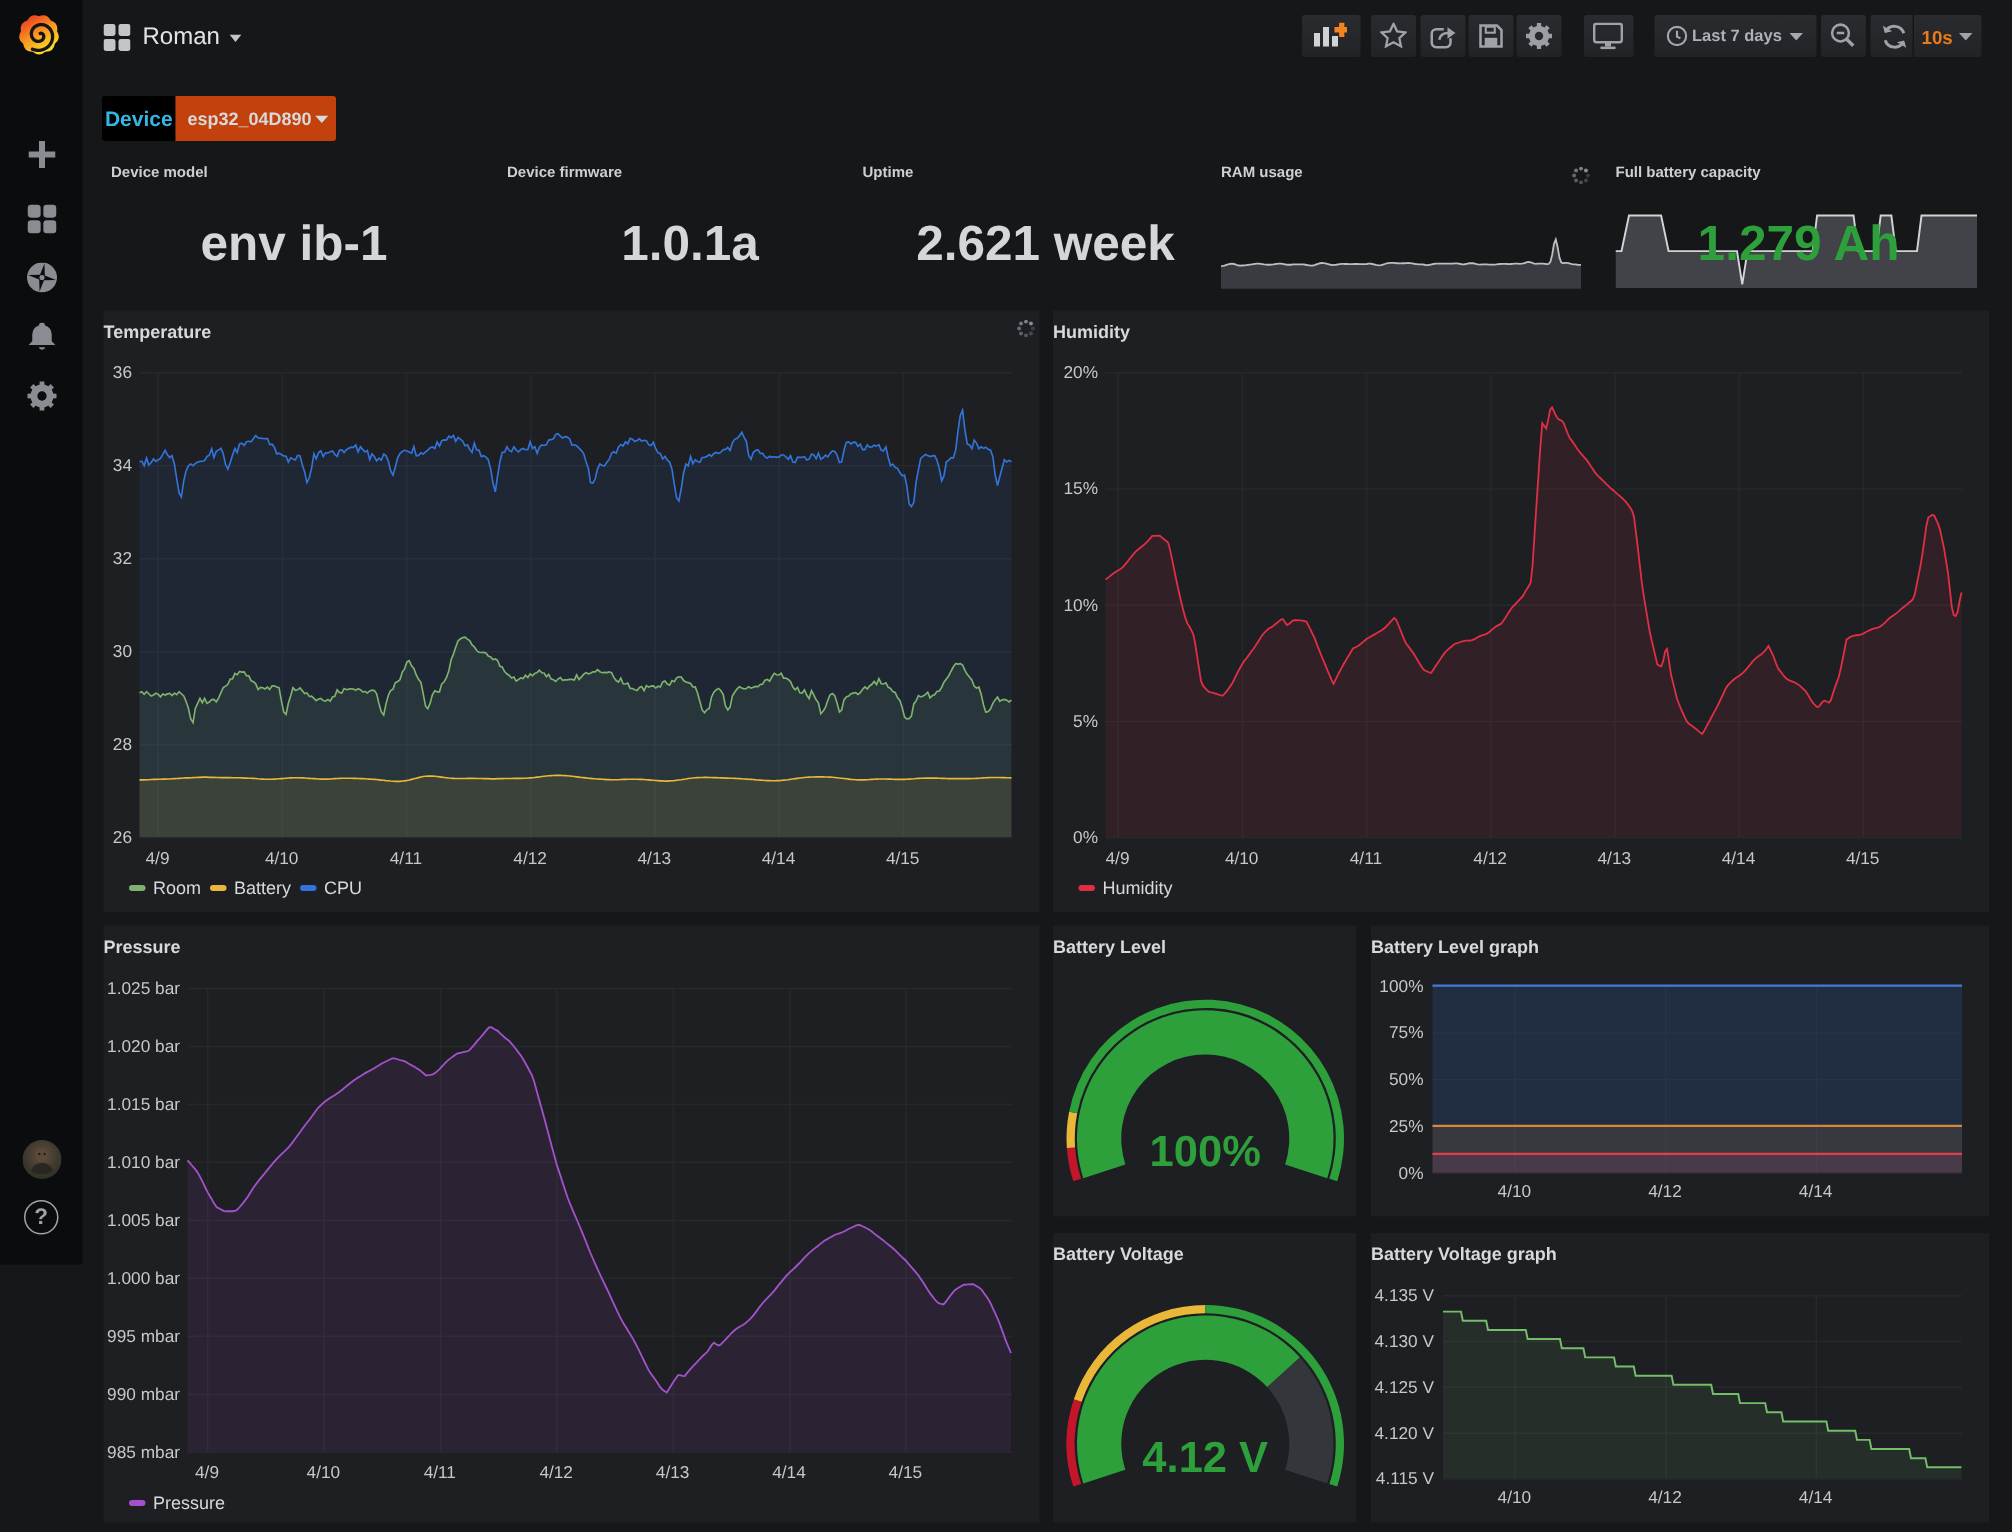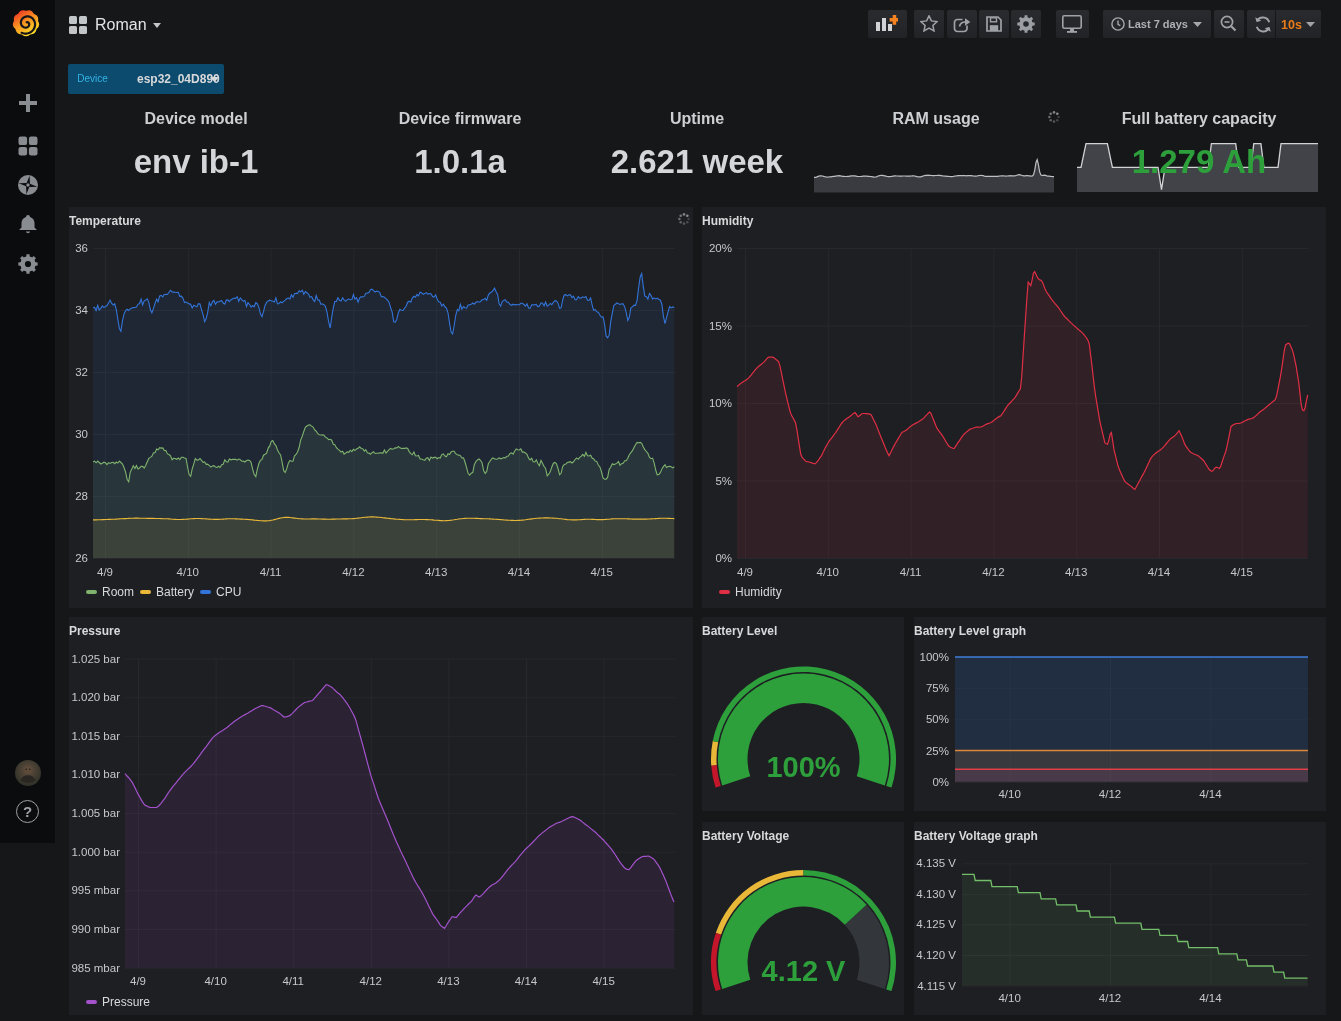--- a/index.html
+++ b/index.html
@@ -1,18 +1,18 @@
 <!DOCTYPE html>
 <html><head><meta charset="utf-8"><style>
 *{margin:0;padding:0;box-sizing:border-box}
 body{width:1341px;height:1021px;background:#161719;font-family:"Liberation Sans",sans-serif;overflow:hidden;position:relative}
 .abs{position:absolute}
 .panel{position:absolute;background:#1e1f23}
 .ptitle{position:absolute;top:7px;left:0;right:0;text-align:left;color:#d8d9da;font-size:12px;font-weight:bold}
-.stitle{position:absolute;top:10px;left:0;right:0;text-align:center;color:#cdd0d3;font-size:16px;font-weight:bold}
+.stitle{position:absolute;top:10px;left:0;right:0;text-align:left;color:#cdd0d3;font-size:10px;font-weight:bold}
 .sval{position:absolute;top:43px;left:0;right:0;text-align:center;font-size:33px;font-weight:bold;color:#d4d6d9}
 .green{color:#2da03c}
 .leg{position:absolute;font-size:12px;color:#d8d9da}
 .li{margin-right:6px}
 .sw{display:inline-block;width:11px;height:4px;border-radius:2px;vertical-align:middle;margin-right:5px;margin-top:-2px}
 .navbtn{position:absolute;top:10px;height:28px;background:linear-gradient(180deg,#292b2e,#212326);border-radius:2px}
 </style></head><body>
 <div class="abs" style="left:0;top:0;width:55px;height:843px;background:#0b0c0e"></div>
 <svg class="abs" style="left:11px;top:8px" width="30" height="30" viewBox="0 0 30 30">
 <defs>
@@ -141,22 +141,22 @@
       <path d="M1.2 1.2 L2.6 6.0 L7.4 4.8 Z" fill="#9fa2a6"></path>
       <path d="M2.8 10.8 A 6.6 6.6 0 0 0 15.0 11.8" fill="none" stroke="#9fa2a6" stroke-width="2.0"></path>
       <path d="M16.8 15.8 L15.4 11.0 L10.6 12.2 Z" fill="#9fa2a6"></path>
     </svg>
     <div style="position:absolute;left:28px;top:0;width:1px;height:28px;background:#161719"></div>
     <span style="position:absolute;left:34px;top:8px;font-size:12.5px;font-weight:bold;color:#eb7b18">10s</span>
     <svg width="9" height="5" style="position:absolute;left:59px;top:12px">
       <path d="M0 0 L9 0 L4.5 5 Z" fill="#9fa2a6"></path>
     </svg>
   </div>
-<div class="abs" style="left:68px;top:64px;width:49px;height:30px;background:#0c4a6e;border-radius:2px 0 0 2px;color:#33b5e5;font-size:10px;font-weight:normal;text-align:center;line-height:30px">Device</div>
-<div class="abs" style="left:117px;top:64px;width:107px;height:30px;background:#0c4a6e;border-radius:0 2px 2px 0;color:#d8d9da;font-size:12px;font-weight:bold;line-height:30px;padding-left:20px">esp32_04D890<svg width="9" height="5" style="position:absolute;right:5px;top:13px">
+<div class="abs" style="left:68px;top:64px;width:49px;height:30px;background:#000000;border-radius:2px 0 0 2px;color:#33b5e5;font-size:14px;font-weight:bold;text-align:center;line-height:30px">Device</div>
+<div class="abs" style="left:117px;top:64px;width:107px;height:30px;background:#c2410c;border-radius:0 2px 2px 0;color:#d8d9da;font-size:12px;font-weight:bold;line-height:30px;padding-left:8px">esp32_04D890<svg width="9" height="5" style="position:absolute;right:5px;top:13px">
       <path d="M0 0 L9 0 L4.5 5 Z" fill="#d8d9da"></path>
     </svg></div>
 <div class="abs" style="left:74px;top:100px;width:244px;height:98px">
     <div class="stitle">Device model</div>
     <div class="sval">env ib-1</div>
   </div>
 <div class="abs" style="left:338px;top:100px;width:244px;height:98px">
     <div class="stitle">Device firmware</div>
     <div class="sval">1.0.1a</div>
   </div>

